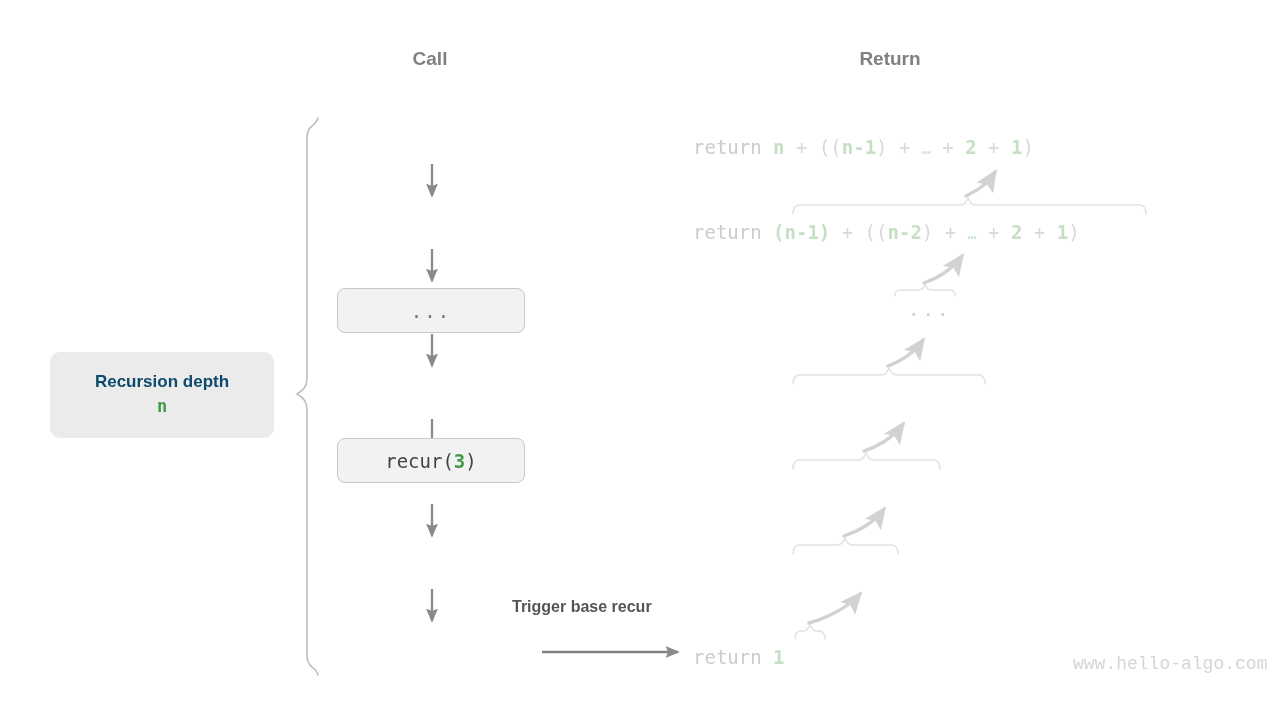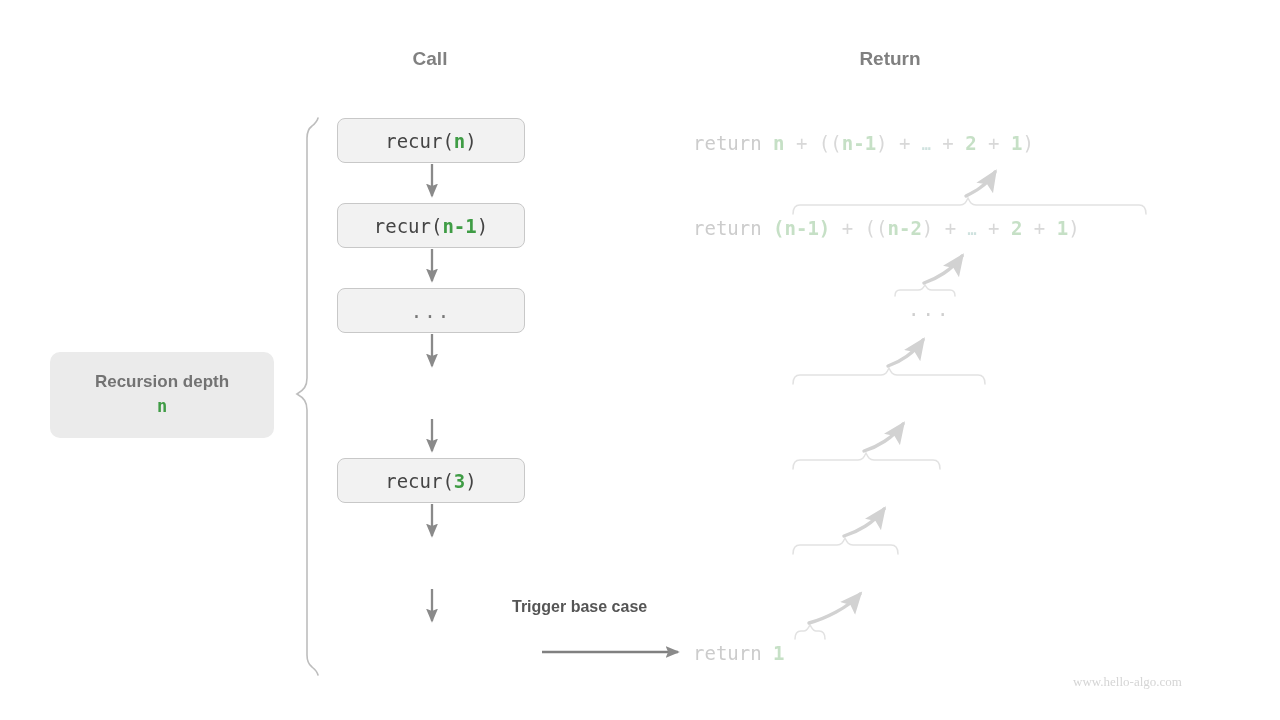--- a/index.html
+++ b/index.html
@@ -45,21 +45,21 @@
     background: #ebebeb;
     border-radius: 10px;
     display: flex;
     flex-direction: column;
     align-items: center;
     justify-content: center;
   }
   #depth-box .depth-title {
     font-size: 17px;
     font-weight: bold;
-    color: #737373;
+    color: #0c4a6e;
     line-height: 22px;
   }
   #depth-box .depth-value {
     font-family: "DejaVu Sans Mono", monospace;
     font-size: 17px;
     font-weight: bold;
     color: #3f9c45;
     line-height: 26px;
   }
 
@@ -88,43 +88,43 @@
   .call-box .code.ellipsis { color: #777777; font-size: 19px; letter-spacing: 2px; }
 
   
   .return-line {
     position: absolute;
     left: 693px;
     font-family: "DejaVu Sans Mono", monospace;
     font-size: 19px;
     white-space: pre;
     color: #cccccc;
-    line-height: 24px;
+    line-height: 32px;
   }
   .return-line .kw   { color: #cccccc; }
   .return-line .num  { color: #c6e0c6; font-weight: bold; }
   .return-line .punc { color: #d8d8d8; }
   .return-line .dots { color: #cfe2df; font-weight: bold; font-size: 15px; }
 
   .return-ellipsis {
     position: absolute;
     font-family: "DejaVu Sans Mono", monospace;
     font-size: 19px;
     color: #cfcfcf;
     letter-spacing: 3px;
     white-space: pre;
   }
 
   
   #watermark {
     position: absolute;
     left: 1073px;
-    top: 674px;
-    font-family: Liberation Serif, serif;
-    font-size: 13px;
+    top: 654px;
+    font-family: Liberation Mono, monospace;
+    font-size: 18px;
     color: #d5d5d5;
     white-space: nowrap;
   }
 
   
   #trigger-label {
     position: absolute;
     left: 512px;
     top: 598px;
     font-size: 16px;
@@ -216,34 +216,28 @@
 
       <path d="M864,451 C877,447 893,438 903,424" marker-end="url(#arrowFaint)"></path>
 
       <path d="M844,536 C857,532 874,523 884,509" marker-end="url(#arrowFaint)"></path>
 
       <path d="M809,623 C824,619 848,608 860,594" marker-end="url(#arrowFaint)"></path>
     </g>
 
   </svg>
 
-  <div class="call-box" style="top:118px">
-    <span class="code"><span>recur(</span><span class="arg">n</span><span>)</span></span>
-  </div>
-  <div class="call-box" style="top:203px">
-    <span class="code"><span>recur(</span><span class="arg">n-1</span><span>)</span></span>
-  </div>
   <div class="call-box" style="top:288px">
     <span class="code ellipsis">...</span>
   </div>
-  <div class="call-box" style="top:458px">
+  <div class="call-box" style="top:438px">
     <span class="code"><span>recur(</span><span class="arg">3</span><span>)</span></span>
   </div>
 
-  <div id="trigger-label">Trigger base case</div>
+  <div id="trigger-label">Trigger base recur</div>
 
   <div class="return-line" style="top:131px"><span class="kw">return </span><span class="num">n</span><span class="punc"> + (</span><span class="punc">(</span><span class="num">n-1</span><span class="punc">)</span><span class="punc"> + </span><span class="dots">…</span><span class="punc"> + </span><span class="num">2</span><span class="punc"> + </span><span class="num">1</span><span class="punc">)</span></div>
 
   <div class="return-line" style="top:216px"><span class="kw">return </span><span class="num">(n-1)</span><span class="punc"> + (</span><span class="punc">(</span><span class="num">n-2</span><span class="punc">)</span><span class="punc"> + </span><span class="dots">…</span><span class="punc"> + </span><span class="num">2</span><span class="punc"> + </span><span class="num">1</span><span class="punc">)</span></div>
 
   <div class="return-ellipsis" style="left:908px; top:298px">...</div>
 
 
 
 

